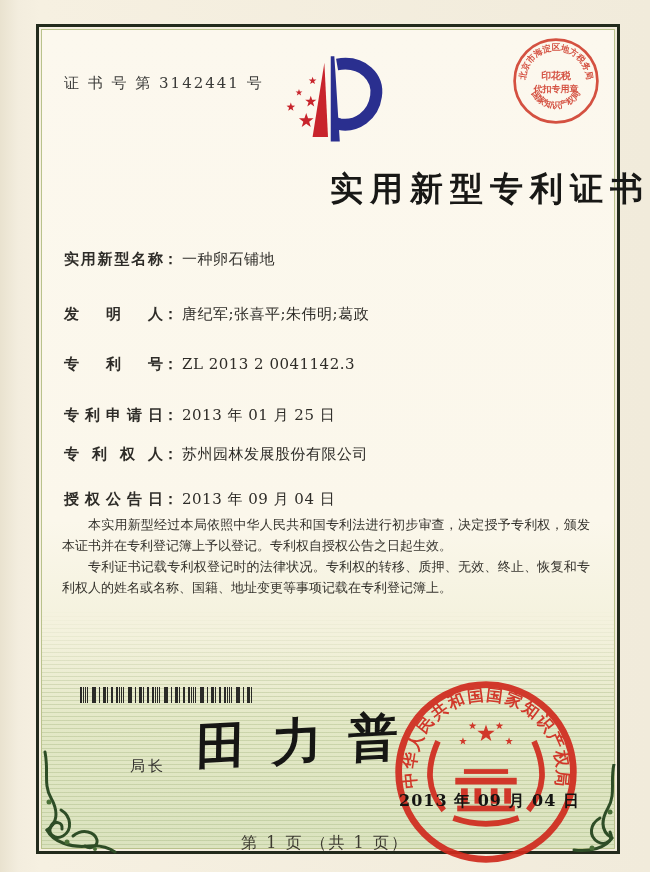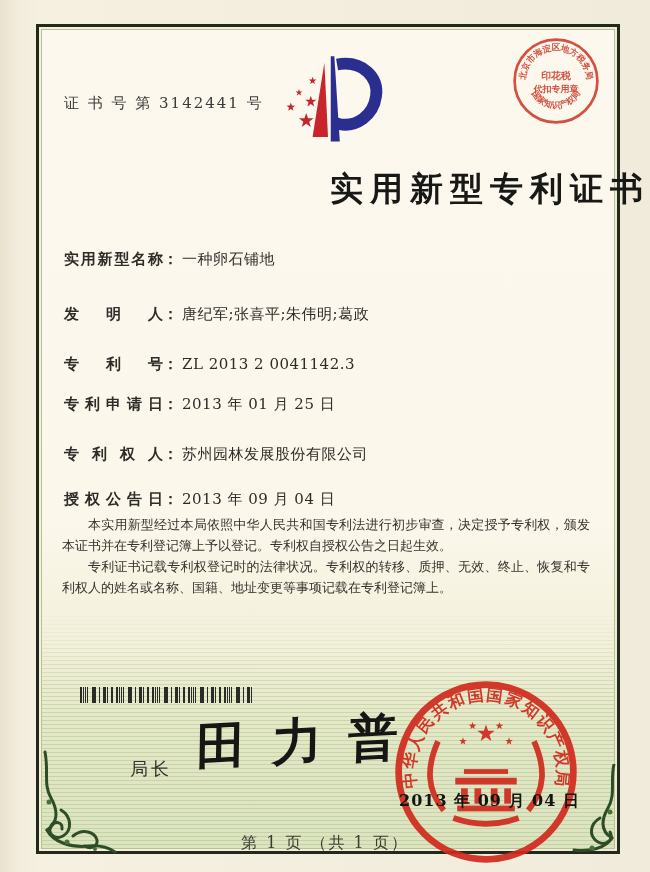--- a/index.html
+++ b/index.html
@@ -23,48 +23,48 @@
     background:linear-gradient(180deg,#fcf8ee 0%,#fbf7eb 60%,#f3f1dc 74%,#e3e8c6 85%,#dbe3bf 100%);
     overflow:hidden;
   }
   .guilloche{
     position:absolute;left:0;right:0;bottom:0;height:240px;
     background:repeating-linear-gradient(180deg,rgba(118,142,76,.22) 0 1px,transparent 1px 4px);
     -webkit-mask-image:linear-gradient(180deg,transparent 0,#000 35%);
     mask-image:linear-gradient(180deg,transparent 0,#000 35%);
   }
   
-  .cert-no{position:absolute;left:64px;top:74px;font-size:15px;letter-spacing:2px;color:#3a3a38;z-index:2;margin-top:20px;}
+  .cert-no{position:absolute;left:64px;top:74px;font-size:15px;letter-spacing:2px;color:#3a3a38;z-index:2;}
   .logo{position:absolute;left:260px;top:50px;z-index:2;}
   .tax-seal{position:absolute;left:511px;top:36px;z-index:3;opacity:.88;}
   .title{
     position:absolute;left:0;right:0;top:167px;text-align:right;
     font-size:33px;font-weight:700;letter-spacing:7px;color:#181816;z-index:2;
   }
   
   .row{position:absolute;left:64px;width:520px;font-size:15px;color:#2e2c28;z-index:2;white-space:nowrap;}
   .row .lbl{display:inline-block;width:99px;text-align:justify;text-align-last:justify;font-weight:700;vertical-align:bottom;}
   .row .colon{font-weight:700;margin-right:4px;}
   .row .val{font-weight:500;letter-spacing:.5px;}
-  .r0{top:250px}.r1{top:305px}.r2{top:355px}.r3{top:395px}.r4{top:445px}.r5{top:490px}
+  .r0{top:250px}.r1{top:305px}.r2{top:355px}.r3{top:406px}.r4{top:445px}.r5{top:490px}
   
   .body-text{
     position:absolute;left:62px;top:514px;width:528px;z-index:2;
     font-size:13px;line-height:1.62;color:#34322c;text-align:justify;
   }
   .body-text p{margin:0;text-indent:2em;}
   
   .barcode{
     position:absolute;left:80px;top:687px;width:172px;height:16px;z-index:2;
     background:
       repeating-linear-gradient(90deg,#2b2b28 0 2px,transparent 2px 3px,#2b2b28 3px 4px,transparent 4px 7px,#2b2b28 7px 8px,transparent 8px 12px),
       repeating-linear-gradient(90deg,transparent 0 5px,#2b2b28 5px 6px,transparent 6px 9px);
   }
   
-  .sig-title{position:absolute;left:130px;top:757px;font-size:18px;color:#33322e;z-index:2;letter-spacing:3px;text-align:center;}
+  .sig-title{position:absolute;left:130px;top:757px;font-size:15px;color:#33322e;z-index:2;letter-spacing:3px;text-align:center;}
   .sig-name{
     position:absolute;left:196px;top:708px;font-size:50px;font-weight:600;color:#161614;z-index:2;
     letter-spacing:26px;transform:rotate(-3deg) skewX(-4deg);white-space:nowrap;
   }
   
   .office-seal{position:absolute;left:390px;top:676px;z-index:3;opacity:.92;}
   .seal-date{position:absolute;left:399px;top:791px;font-size:16px;font-weight:700;letter-spacing:1px;color:#141412;z-index:4;white-space:nowrap;}
   
   .footer{position:absolute;left:0;right:0;top:833px;text-align:center;font-size:16px;letter-spacing:2px;color:#3c3a30;z-index:2;}
   

